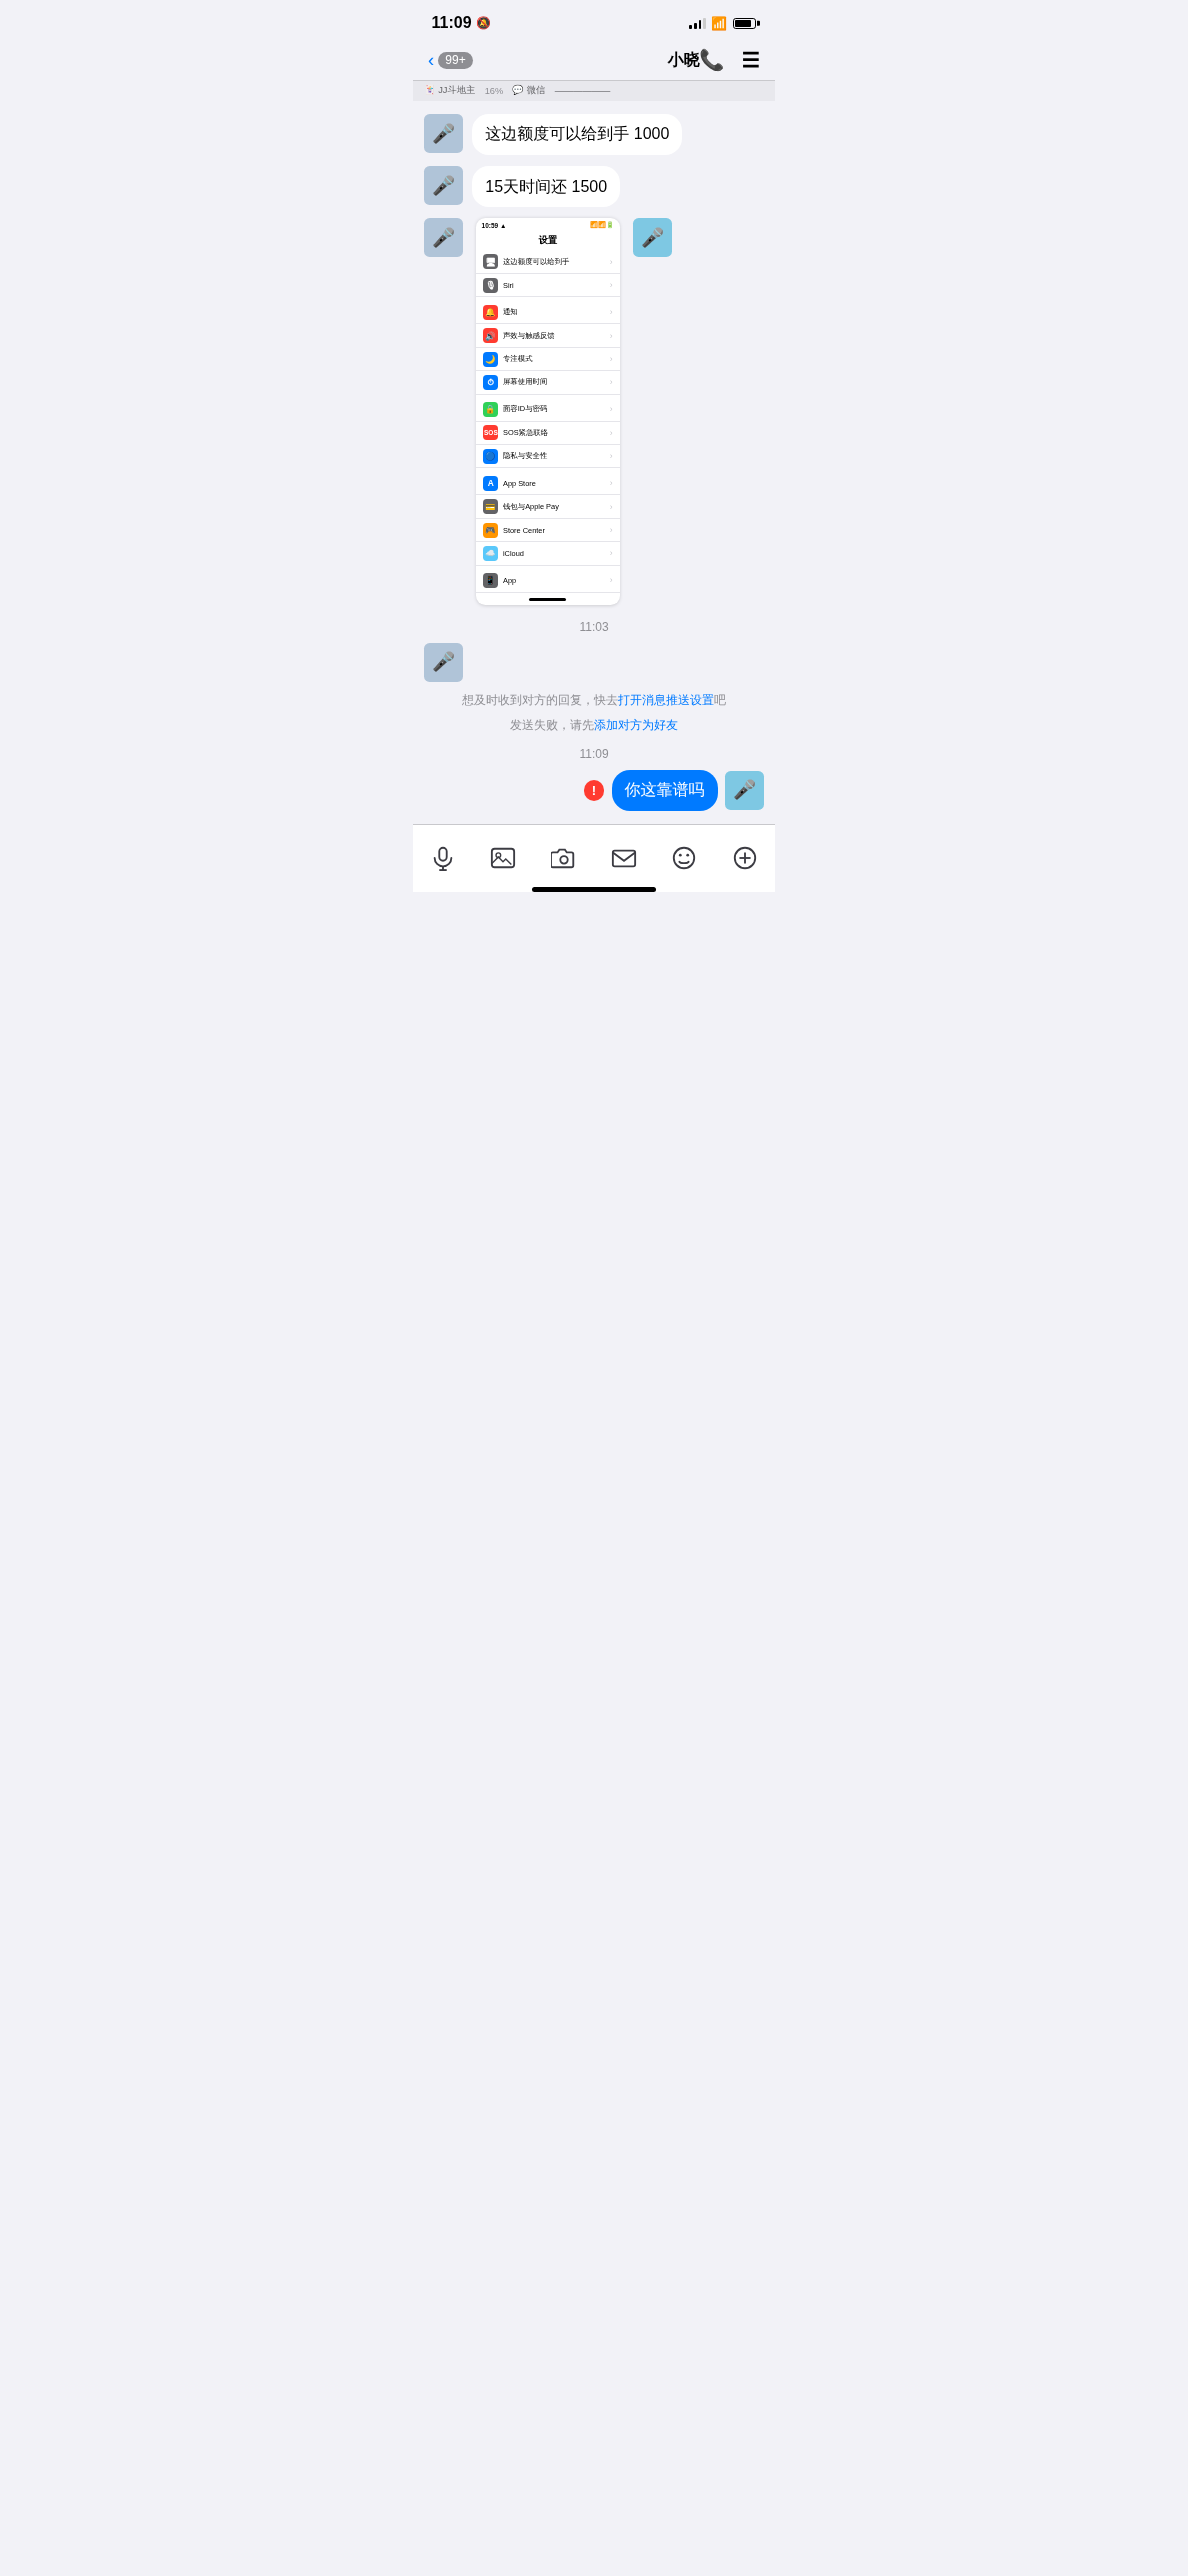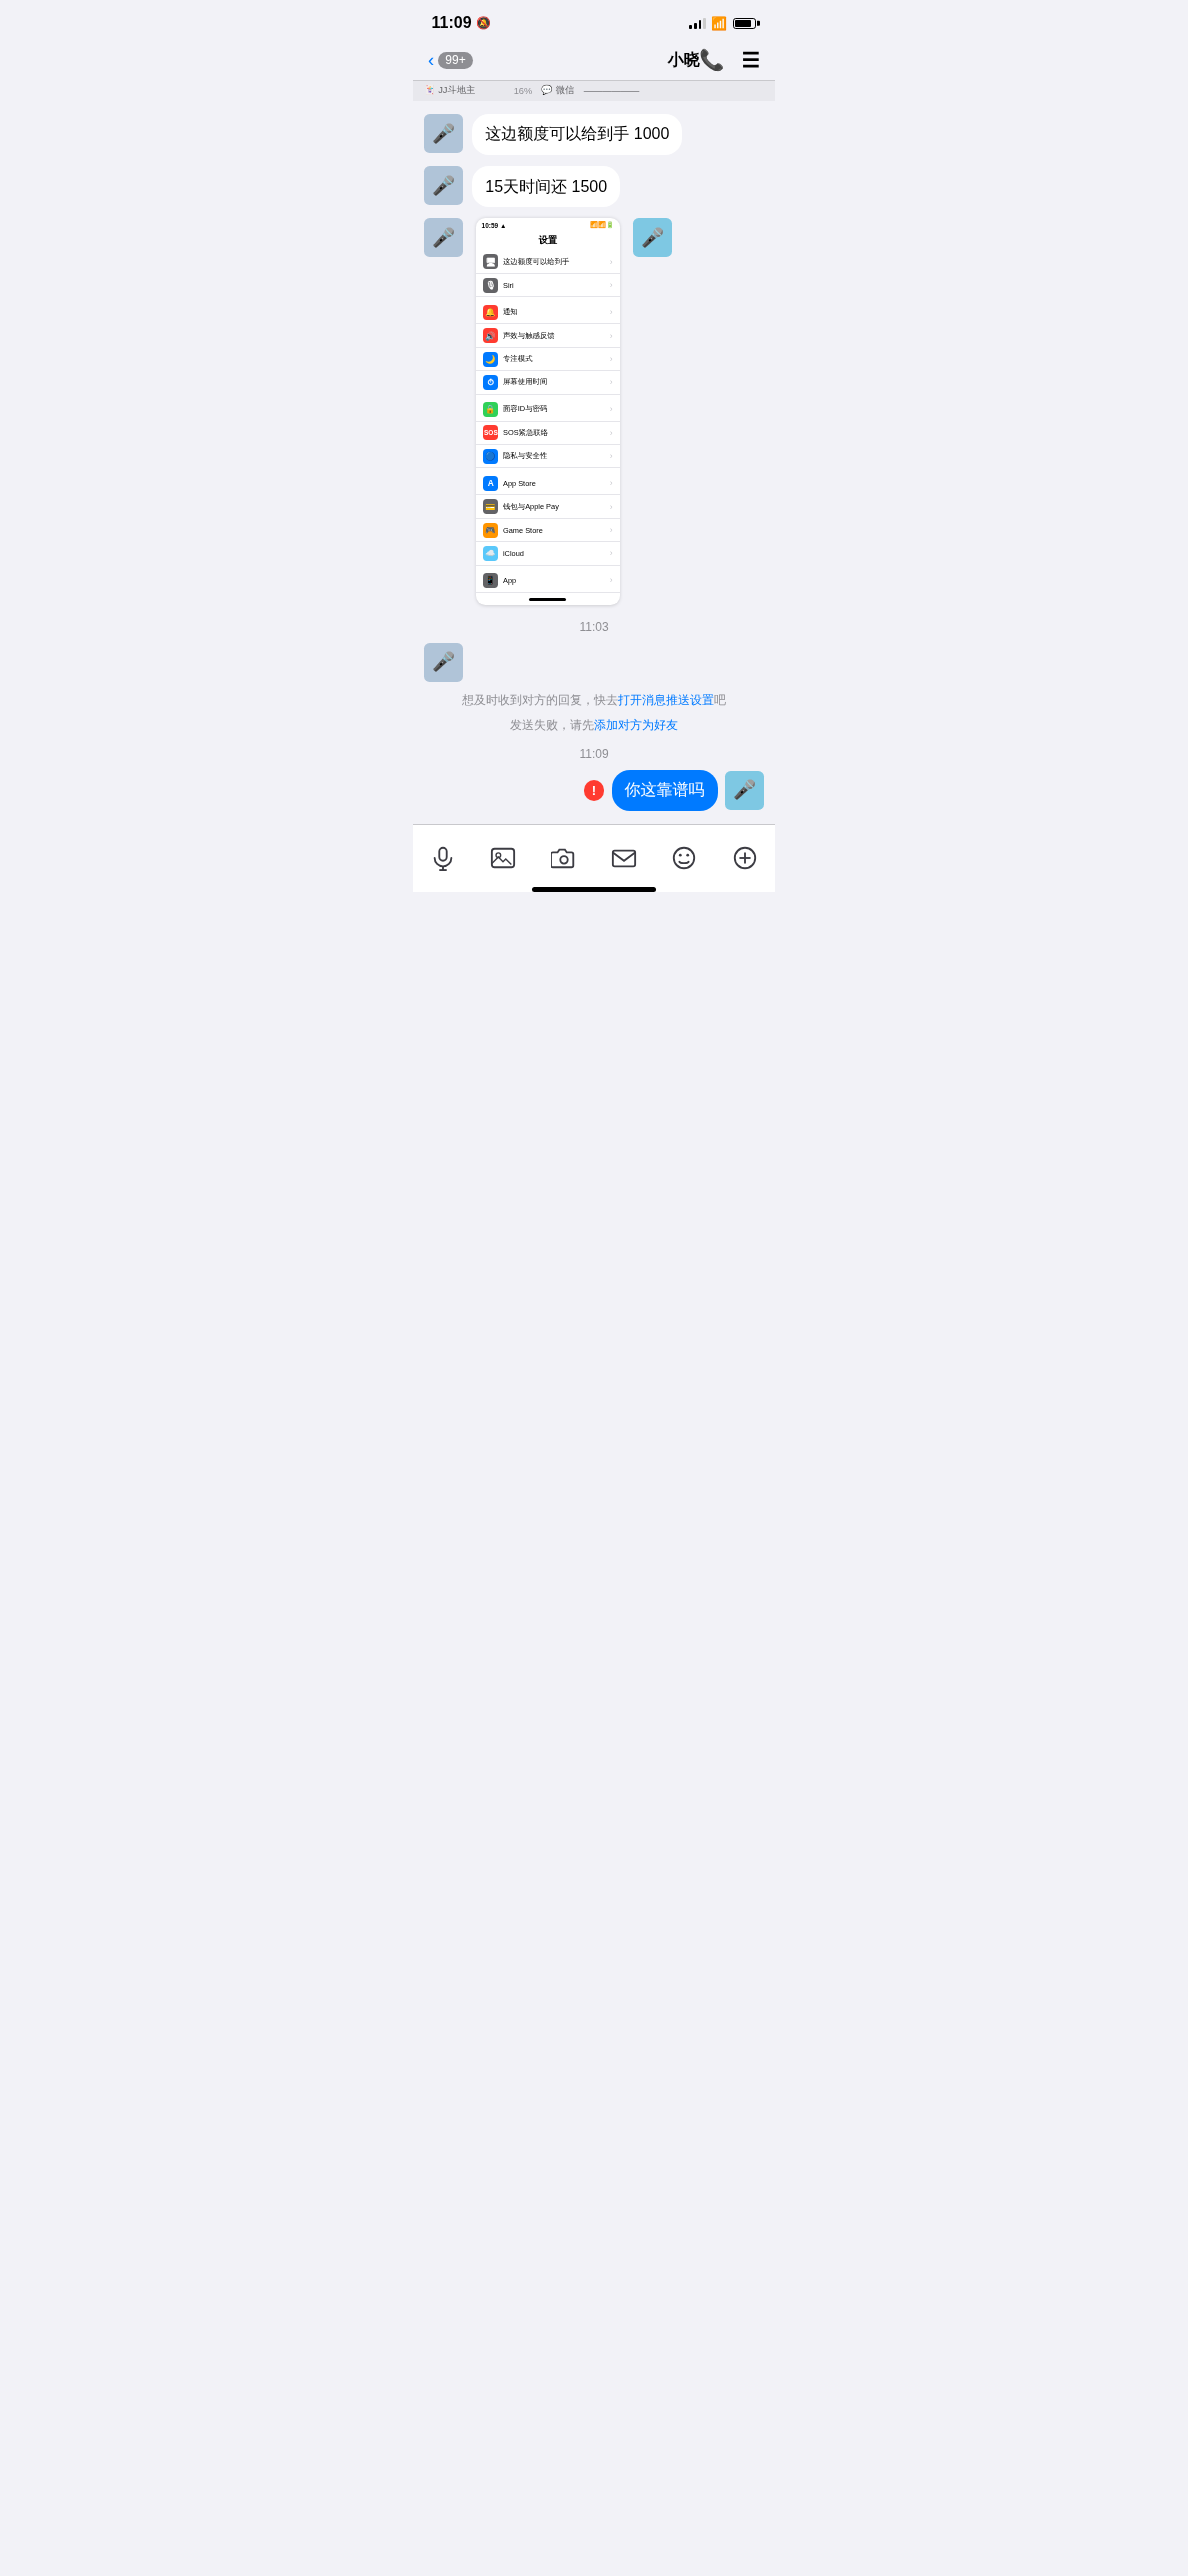--- a/index.html
+++ b/index.html
@@ -319,21 +319,21 @@
   </div>
   <div class="nav-title">小晓</div>
   <div class="nav-actions">
     <span style="font-size:20.4px; cursor:pointer;">📞</span>
     <span style="font-size:20.4px; cursor:pointer; font-weight:bold;">☰</span>
   </div>
 </div>
 
 <div style="background:#e8e8ed; padding: 3.7px 11px; font-size:9.3px; color:#636366; display:flex; align-items:center; gap:9.3px;">
   <span>🃏 JJ斗地主</span>
-  <span style="color:#8e8e93;margin-left:29px;">16%</span>
+  <span style="color:#8e8e93;">16%</span>
   <span>💬 微信</span>
   <span>——————</span>
 </div>
 
 <div class="chat-area">
 
   <div class="message-row">
     <div class="avatar">🎤</div>
     <div class="bubble">
       <span>这边额度可以给到手 1000</span>
@@ -442,21 +442,21 @@
         <div class="ss-row">
           <div class="ss-row-left">
             <div class="ss-icon" style="background:#636366;">💳</div>
             <span>钱包与Apple Pay</span>
           </div>
           <span class="ss-chevron">›</span>
         </div>
         <div class="ss-row">
           <div class="ss-row-left">
             <div class="ss-icon" style="background:#ff9500;">🎮</div>
-            <span>Game Store</span>
+            <span>Store Center</span>
           </div>
           <span class="ss-chevron">›</span>
         </div>
         <div class="ss-row">
           <div class="ss-row-left">
             <div class="ss-icon" style="background:#5ac8fa;">☁️</div>
             <span>iCloud</span>
           </div>
           <span class="ss-chevron">›</span>
         </div>

